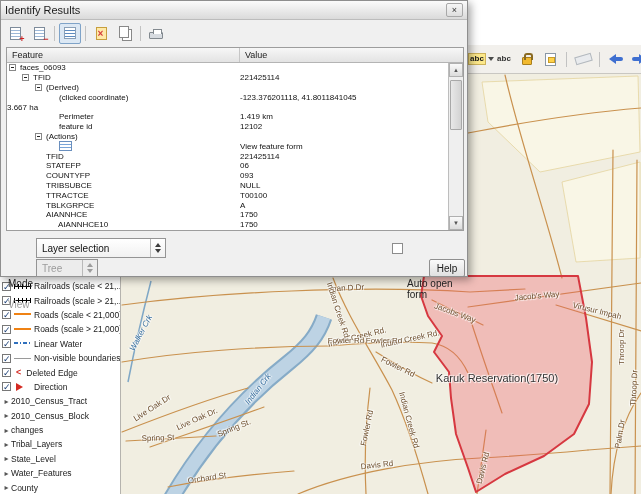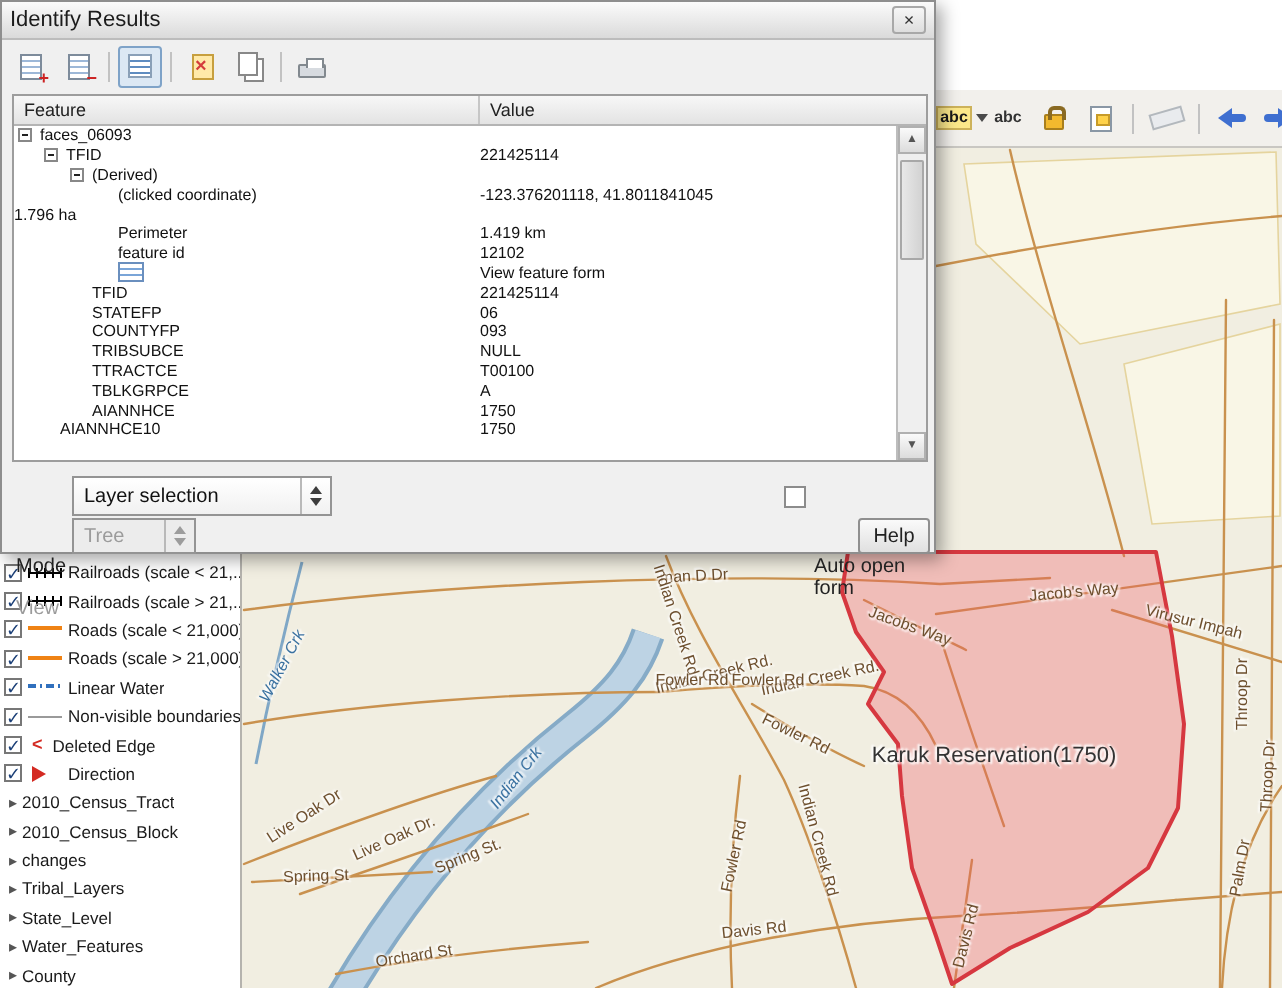--- a/index.html
+++ b/index.html
@@ -375,35 +375,42 @@
             <div class="vcell"></div>
           </div>
           <div class="trow">
             <div class="fcell" style="padding-left: 41px;">
               <span class="exp hidden"></span>
               <span class="flabel">(clicked coordinate)</span>
             </div>
             <div class="vcell">-123.376201118, 41.8011841045</div>
           </div>
           <div class="trow">
-            <div class="vcell">1.796 ha</div>
+            <div class="vcell">3.667 ha</div>
           </div>
           <div class="trow">
             <div class="fcell" style="padding-left: 41px;">
               <span class="exp hidden"></span>
               <span class="flabel">Perimeter</span>
             </div>
             <div class="vcell">1.419 km</div>
           </div>
           <div class="trow">
             <div class="fcell" style="padding-left: 41px;">
               <span class="exp hidden"></span>
               <span class="flabel">feature id</span>
             </div>
             <div class="vcell">12102</div>
+          </div>
+          <div class="trow">
+            <div class="fcell" style="padding-left: 28px;">
+              <span class="exp"></span>
+              <span class="flabel">(Actions)</span>
+            </div>
+            <div class="vcell"></div>
           </div>
           <div class="trow">
             <div class="fcell" style="padding-left: 41px;">
               <span class="exp hidden"></span>
               <span class="form-ic"></span>
               <span class="flabel"></span>
             </div>
             <div class="vcell">View feature form</div>
           </div>
           <div class="trow">
@@ -449,21 +456,21 @@
             <div class="vcell">A</div>
           </div>
           <div class="trow">
             <div class="fcell" style="padding-left: 28px;">
               <span class="exp hidden"></span>
               <span class="flabel">AIANNHCE</span>
             </div>
             <div class="vcell">1750</div>
           </div>
           <div class="trow">
-            <div class="fcell" style="padding-left: 12px;">
+            <div class="fcell" style="padding-left: 40px;">
               <span class="exp hidden"></span>
               <span class="flabel">AIANNHCE10</span>
             </div>
             <div class="vcell">1750</div>
           </div>
         </div>
       <div class="vscroll">
         <div class="sb-btn up">▲</div>
         <div class="sb-thumb"></div>
         <div class="sb-btn down">▼</div>

